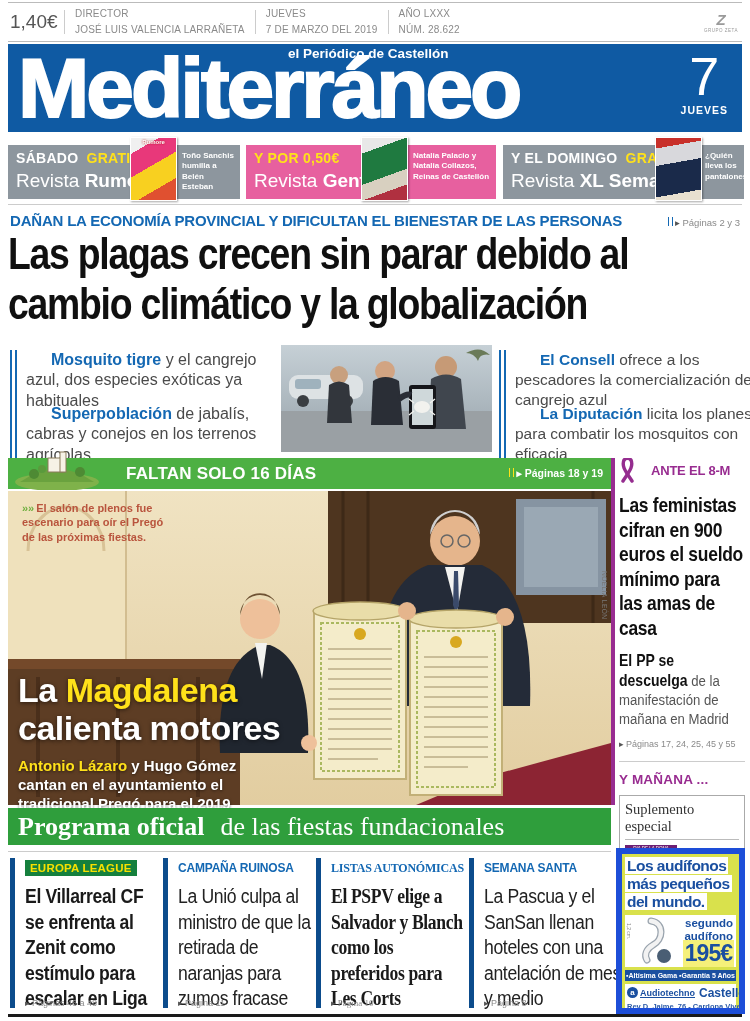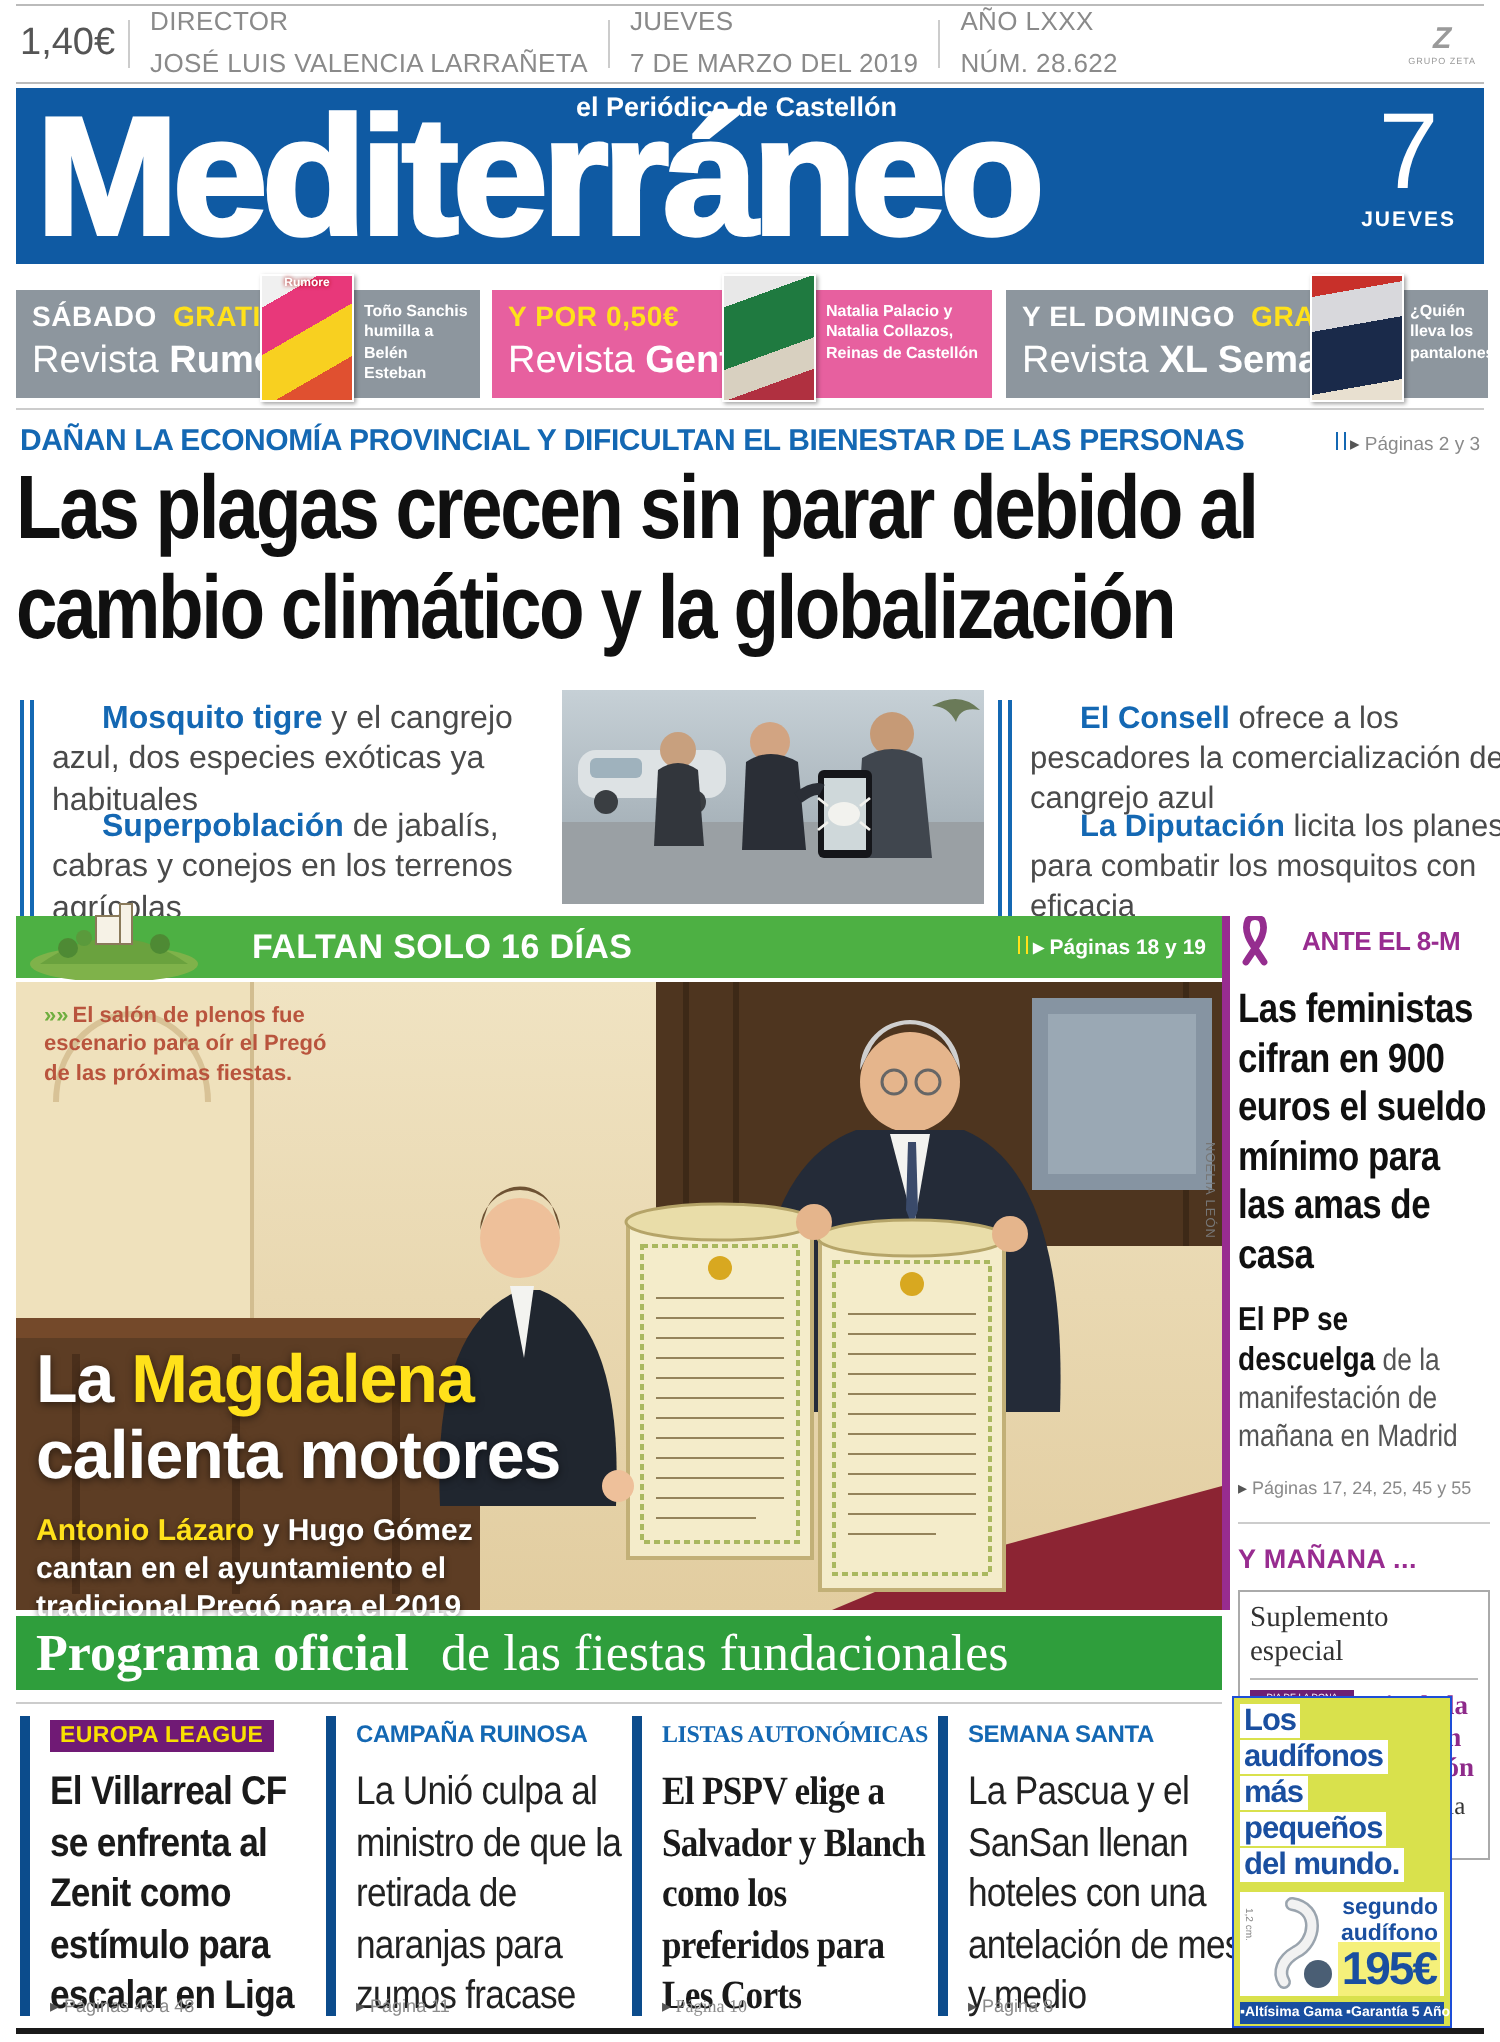--- a/index.html
+++ b/index.html
@@ -4,21 +4,21 @@
 <style>
   html,body{margin:0;padding:0;background:#e9e9e9;}
   .page{position:relative;width:750px;height:1021px;margin:0 auto;background:#fff;
         font-family:"Liberation Sans",sans-serif;overflow:hidden;outline:1px solid #cfcfcf;}
   
   .topbar{position:absolute;top:2px;left:8px;right:8px;height:38px;
           border-top:1px solid #bbb;border-bottom:1px solid #bbb;
           display:flex;align-items:center;}
   .price{font-size:19px;color:#555;width:54px;padding-left:2px;}
   .tcell{border-left:1px solid #ccc;height:24px;padding:0 10px;display:flex;flex-direction:column;
-         justify-content:center;font-size:13px;color:#8a8a8a;line-height:1.6;letter-spacing:.2px;white-space:nowrap;}
+         justify-content:center;font-size:10px;color:#8a8a8a;line-height:1.6;letter-spacing:.2px;white-space:nowrap;}
   .tspacer{flex:1;}
   .zeta{display:flex;flex-direction:column;align-items:center;color:#9a9a9a;padding-right:4px;}
   .zeta .z{font-size:15px;font-style:italic;font-weight:700;line-height:1;}
   .zeta .zl{font-size:4.5px;letter-spacing:.5px;margin-top:1px;}
   
   .masthead{position:absolute;top:44px;left:8px;right:8px;height:88px;background:#0f5aa3;}
   .mast-tag{position:absolute;left:280px;top:2px;color:#fff;font-size:13.5px;font-weight:700;}
   .mast-title{position:absolute;left:10px;top:4px;color:#fff;font-size:84px;font-weight:700;
               line-height:80px;letter-spacing:-3px;-webkit-text-stroke:2px #fff;white-space:nowrap;
               transform:scaleX(1.02);transform-origin:left top;}
@@ -97,30 +97,30 @@
   .suptext{font-family:"Liberation Serif",serif;line-height:1.15;}
   .suptext .t1{color:#8e2a8a;font-weight:700;font-size:13.5px;}
   .suptext .t2{color:#333;font-size:12.5px;margin-top:4px;}
   
   .band{position:absolute;left:8px;top:808px;width:603px;height:37px;background:#2f9e3c;
         color:#fff;font-family:"Liberation Serif",serif;font-size:26px;line-height:37px;
         padding-left:10px;box-sizing:border-box;white-space:nowrap;}
   .band b{font-weight:700;margin-right:16px;}
   
   .bcol{position:absolute;top:858px;height:150px;border-left:5px solid #0c4c8c;padding-left:10px;box-sizing:content-box;}
-  .btag{display:inline-block;background:#701a75;color:#f8e000;font-weight:700;font-size:11.5px;
+  .btag{display:inline-block;background:#15803d;color:#f8e000;font-weight:700;font-size:11.5px;
         padding:2px 5px;letter-spacing:.2px;}
   .bkick{color:#1468b3;font-weight:700;font-size:12px;letter-spacing:-.2px;}
   .bhead{width:158px;transform:scaleX(.88);transform-origin:left top;font-size:20px;color:#1a1a1a;
          letter-spacing:-.4px;line-height:1.28;margin-top:8px;font-weight:700;}
   .bhead.light{font-weight:400;color:#222;}
   .bpages{position:absolute;bottom:0;font-size:9px;color:#8a8a8a;}
   
-  .ad{position:absolute;left:616px;top:848px;width:110px;height:166px;background:#d9e14c;
-      border:1px solid #1d4ed8;box-sizing:border-box;overflow:hidden;}
+  .ad{position:absolute;left:616px;top:848px;width:129px;height:166px;background:#d9e14c;
+      border:6px solid #1d4ed8;box-sizing:border-box;overflow:hidden;}
   .adhead{padding:3px 2px 2px 3px;line-height:1.12;}
   .adhead span{display:inline;background:#fff;color:#1a4fa0;font-weight:700;font-size:15.5px;
                letter-spacing:-.5px;padding:0 2px;box-decoration-break:clone;}
   .adpanel{position:relative;background:#fff;margin:2px 3px 0;height:52px;}
   .adsize{position:absolute;left:1px;top:8px;writing-mode:vertical-rl;font-size:5px;color:#888;}
   .adoffer{position:absolute;right:3px;top:2px;text-align:right;color:#1a4fa0;font-weight:700;
            font-size:11.5px;line-height:1.15;}
   .adprice{position:absolute;right:2px;bottom:0;color:#1a4fa0;font-weight:700;font-size:23px;
            background:#f5f07a;padding:0 2px;letter-spacing:-1px;}
   .adfeat{background:#1a4fa0;color:#fff;font-weight:700;font-size:7px;text-align:center;

